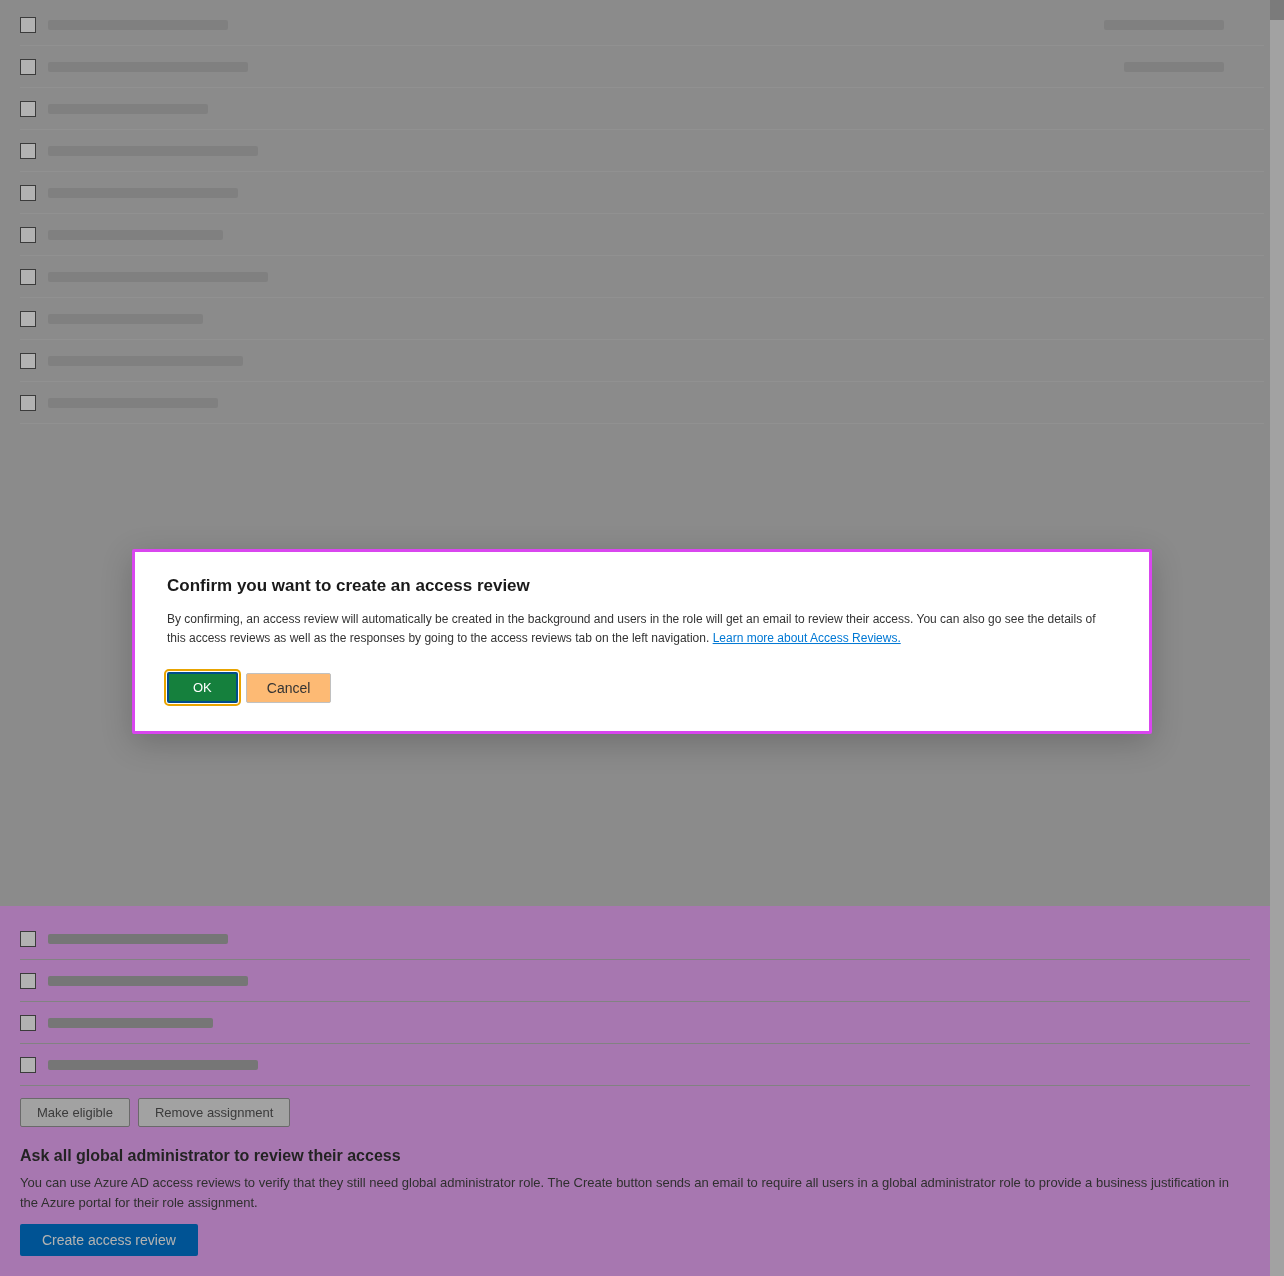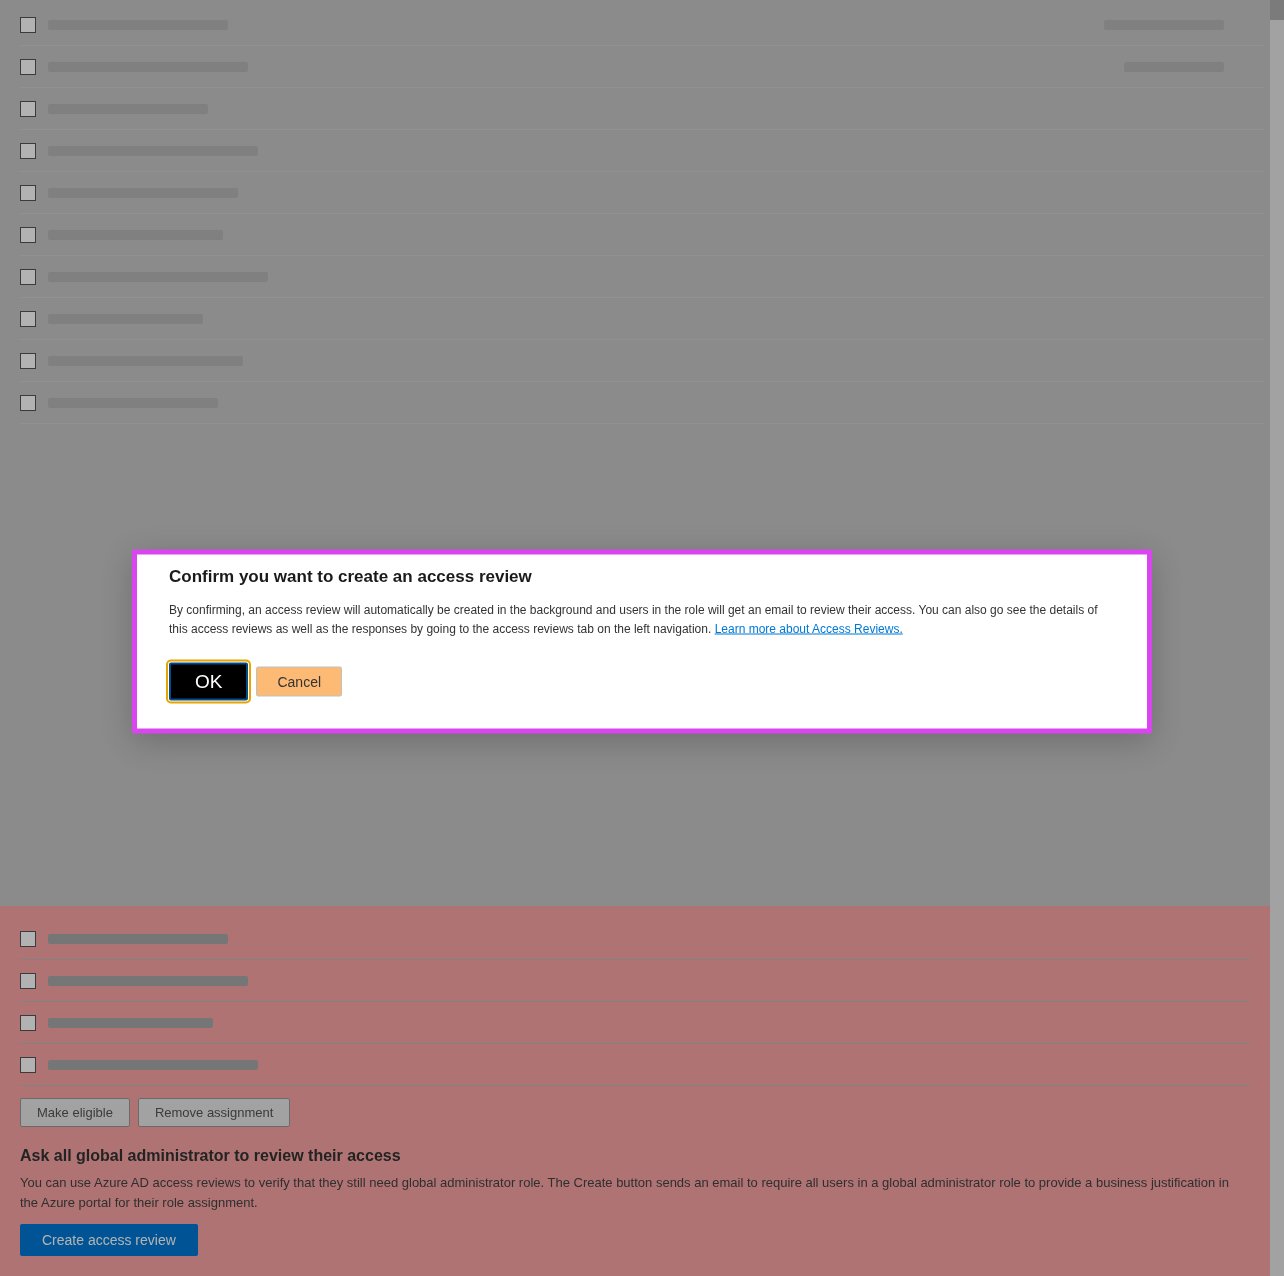--- a/index.html
+++ b/index.html
@@ -112,21 +112,21 @@
       background: #b8b8b8;
       border-radius: 2px;
     }
 
     
     .bottom-area {
       position: absolute;
       bottom: 0;
       left: 0;
       right: 14px;
-      background: #fca5a5;
+      background: #f0abfc;
       padding: 12px 20px 20px;
     }
 
     .action-buttons {
       display: flex;
       gap: 8px;
       margin-bottom: 20px;
     }
 
     .btn-action {
@@ -176,24 +176,24 @@
       z-index: 10;
     }
 
     
     .confirm-dialog {
       position: absolute;
       top: 50%;
       left: 50%;
       transform: translate(-50%, -48%);
       background: #fff;
-      border: 5px solid #d946ef;
+      border: 3px solid #d946ef;
       box-shadow: 0 8px 32px rgba(0,0,0,0.2);
       width: 1020px;
-      padding: 12px 32px 28px 32px;
+      padding: 24px 32px 28px 32px;
       z-index: 20;
       border-radius: 2px;
     }
 
     .confirm-title {
       font-size: 17px;
       font-weight: 600;
       color: #1a1a1a;
       margin-bottom: 14px;
     }
@@ -212,24 +212,24 @@
     }
 
     .confirm-actions {
       display: flex;
       gap: 8px;
       align-items: center;
     }
 
     .btn-ok {
       padding: 6px 24px;
-      background: #000000;
+      background: #15803d;
       color: #fff;
       border: 2px solid #004d8a;
-      font-size: 19px;
+      font-size: 13px;
       font-weight: 500;
       cursor: pointer;
       border-radius: 2px;
       outline: 2px solid #e8a400;
       outline-offset: 1px;
     }
 
     .btn-cancel {
       padding: 6px 20px;
       background: #fdba74;

